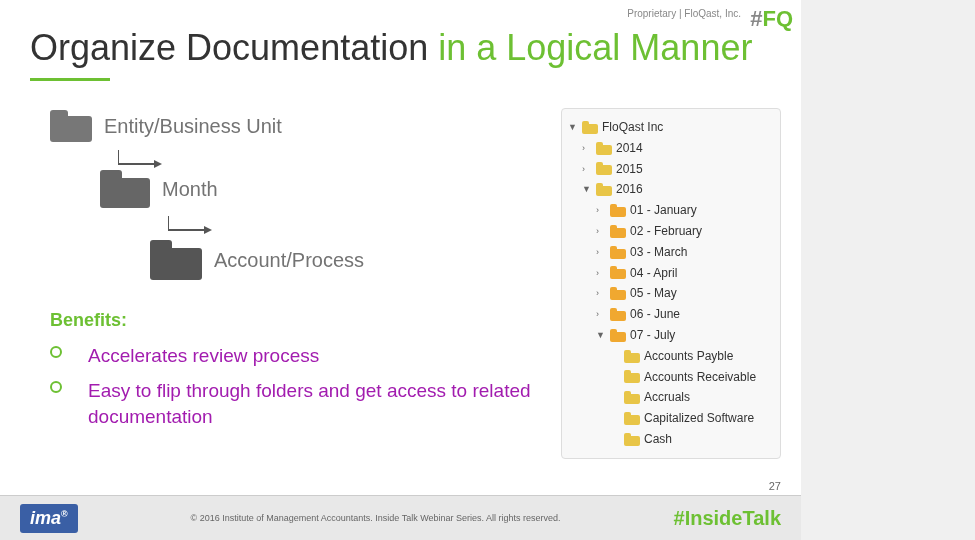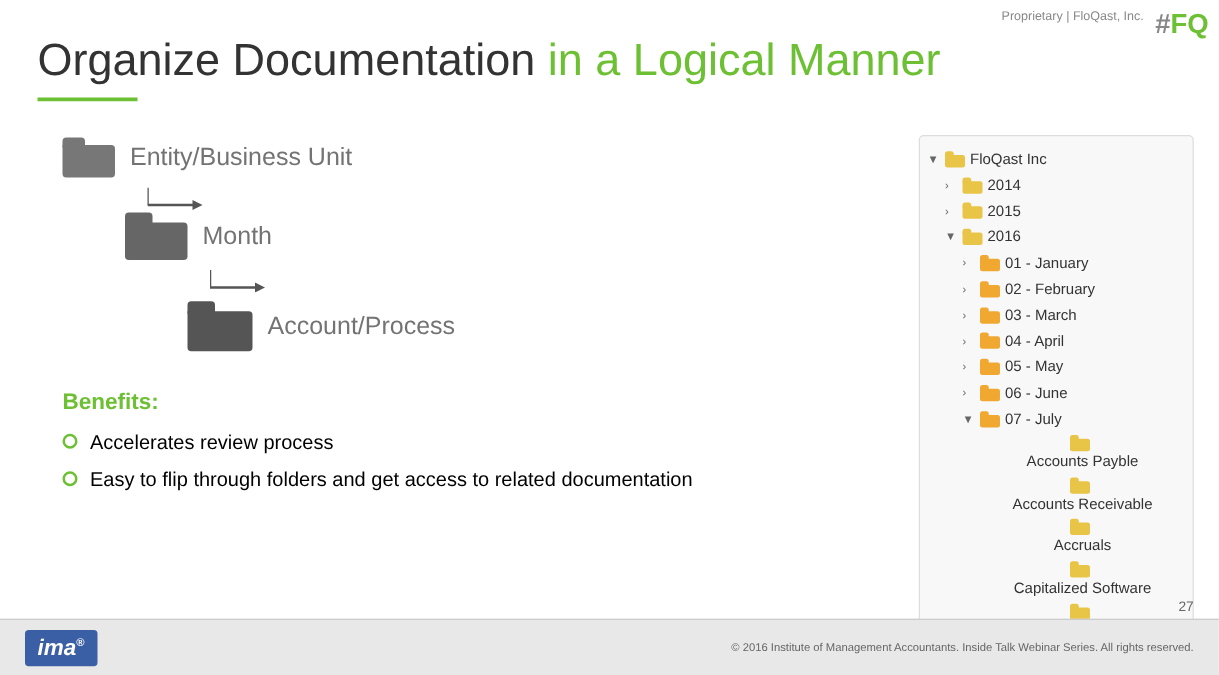--- a/index.html
+++ b/index.html
@@ -5,21 +5,21 @@
     * { margin: 0; padding: 0; box-sizing: border-box; }
     body {
       width: 975px;
       height: 540px;
       background: #f0f0f0;
       font-family: Arial, sans-serif;
       overflow: hidden;
       position: relative;
     }
     .slide {
-      width: 975px;
+      width: 801px;
       height: 540px;
       background: #ffffff;
       position: relative;
     }
     
     .watermark {
       position: absolute;
       top: 8px;
       right: 60px;
       font-size: 10px;
@@ -137,23 +137,24 @@
     .benefits-title {
       font-size: 18px;
       font-weight: bold;
       color: #6dc033;
       margin-bottom: 12px;
     }
     .benefit-item {
       display: flex;
       align-items: flex-start;
       margin-bottom: 8px;
-      font-size: 16px;
-      color: #000000;
+      font-size: 19px;
+      color: #a21caf;
       line-height: 1.4;
+      gap: 16px;
     }
     .bullet-circle {
       width: 12px;
       height: 12px;
       border: 2px solid #6dc033;
       border-radius: 50%;
       margin-right: 10px;
       margin-top: 3px;
       flex-shrink: 0;
     }
@@ -205,21 +206,21 @@
       position: absolute;
       top: 0;
       left: 0;
     }
     .tree-label {
       font-size: 12px;
       color: #333;
     }
     .tree-item.indent1 { padding-left: 14px; }
     .tree-item.indent2 { padding-left: 28px; }
-    .tree-item.indent3 { padding-left: 42px; flex-direction: column; }
+    .tree-item.indent3 { padding-left: 42px; }
     
     .footer {
       position: absolute;
       bottom: 0;
       left: 0;
       right: 0;
       height: 45px;
       background: #e8e8e8;
       border-top: 1px solid #ccc;
       display: flex;
@@ -481,15 +482,16 @@
     </div>
   </div>
 
   <div class="page-num">27</div>
 
   <div class="footer">
     <div class="ima-logo">
       <span>ima</span><span class="tm">®</span>
     </div>
     <div class="footer-center">© 2016 Institute of Management Accountants. Inside Talk Webinar Series. All rights reserved.</div>
+    <div class="footer-right">#InsideTalk</div>
   </div>
 
 </div>
 
 </body></html>

